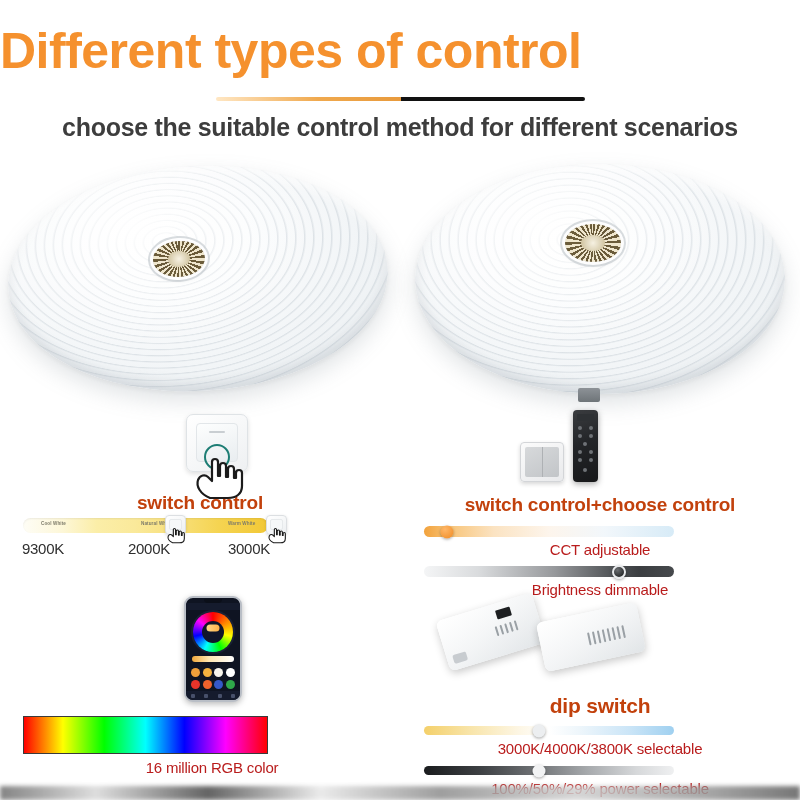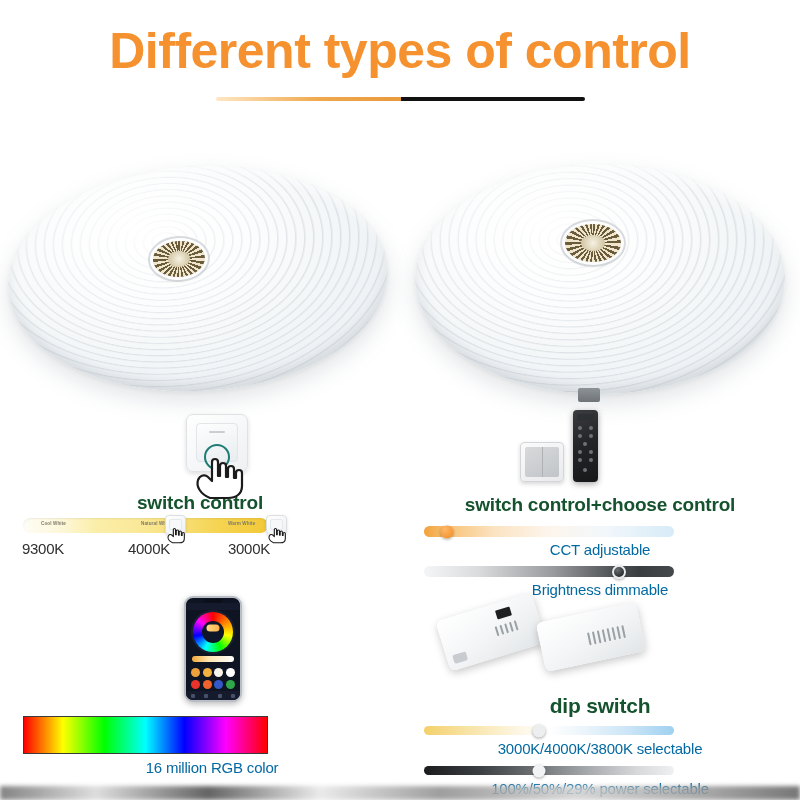--- a/index.html
+++ b/index.html
@@ -9,21 +9,21 @@
     background: #ffffff;
     font-family: "Liberation Sans", sans-serif;
     overflow: hidden;
   }
   .page { position: relative; width: 800px; height: 800px; background:#fff; }
 
   
   .header { position:absolute; top:0; left:0; width:800px; height:150px; }
   .title {
     position:absolute; top:26px; left:0; width:800px;
-    text-align:center;
+    text-align:left;
     font-size:50px; font-weight:bold;
     color:#F5912E;
     letter-spacing:-0.5px;
     line-height:1;
     font-family:"Liberation Sans", sans-serif;
   }
   .divider { position:absolute; top:97px; left:216px; width:369px; height:4px; display:flex; }
   .divider .d-left  { flex:1; background: linear-gradient(90deg,#ffe7c4 0%, #f0a94e 55%, #e89a3c 100%); border-radius:2px 0 0 2px;}
   .divider .d-right { flex:1; background:#111111; border-radius:0 2px 2px 0;}
   .subtitle {
@@ -91,28 +91,28 @@
 
   
   .quad { position:absolute; }
   .q-tl { left:0;   top:408px; width:400px; height:190px; }
   .q-tr { left:400px; top:408px; width:400px; height:190px; }
   .q-bl { left:0;   top:594px; width:400px; height:200px; }
   .q-br { left:400px; top:594px; width:400px; height:200px; }
 
   .sec-label {
     width:100%; text-align:center;
-    color:#14532d; font-weight:bold; letter-spacing:-0.2px;
+    color:#c2410c; font-weight:bold; letter-spacing:-0.2px;
   }
   .label-sm { font-size:19px; }
   .label-md { font-size:21px; }
 
   .cap {
     width:100%; text-align:center;
-    font-size:15px; color:#0369a1; font-weight:normal;
+    font-size:15px; color:#b91c1c; font-weight:normal;
     letter-spacing:-0.2px;
   }
 
   
   .art-switch { position:relative; width:400px; height:84px; }
   .wall-switch {
     position:absolute; left:186px; top:6px; width:62px; height:58px;
     background:linear-gradient(145deg,#ffffff,#eef0f2);
     border:1px solid #dfe3e6; border-radius:7px;
     box-shadow:0 2px 5px rgba(0,0,0,0.13);
@@ -255,20 +255,21 @@
 <body>
 
 <div class="page">
 
   <div class="header">
     <div class="title">Different types of control</div>
     <div class="divider">
       <div class="d-left"></div>
       <div class="d-right"></div>
     </div>
+    <div class="subtitle">choose the suitable control method for different scenarios</div>
   </div>
 
   <div class="lamps">
     <div class="lamp-wrap lamp-left">
       <div class="lamp lamp-a">
         <div class="rings"></div>
         <div class="sheen"></div>
         <div class="rim"></div>
         <div class="medallion"></div>
       </div>
@@ -324,21 +325,21 @@
         <div class="mr"></div>
       </div>
       <svg class="mini-hand" viewBox="0 0 60 52" style="left:267px; top:10px;">
         <path d="M18 50 C8 46,4 38,6 32 C8 27,13 26,16 29 L20 33 L20 14
                  C20 10,26 10,26 14 L26 28 L28 28 L28 18 C28 14,34 14,34 18
                  L34 29 L36 29 L36 21 C36 17,42 17,42 21 L42 30 L44 30
                  L44 25 C44 21,50 21,50 25 L50 38 C50 46,44 50,36 50 Z" fill="#ffffff" stroke="#1b1b1b" stroke-width="3" stroke-linejoin="round"></path>
       </svg>
 
       <div class="k-label" style="left:22px;  top:26px;">9300K</div>
-      <div class="k-label" style="left:128px; top:26px;">4000K</div>
+      <div class="k-label" style="left:128px; top:26px;">2000K</div>
       <div class="k-label" style="left:228px; top:26px;">3000K</div>
     </div>
   </div>
 
   <div class="quad q-tr">
 
     <div class="art-remote">
       <div class="gang-switch">
         <div class="g-in"></div>
         <div class="g-div"></div>

